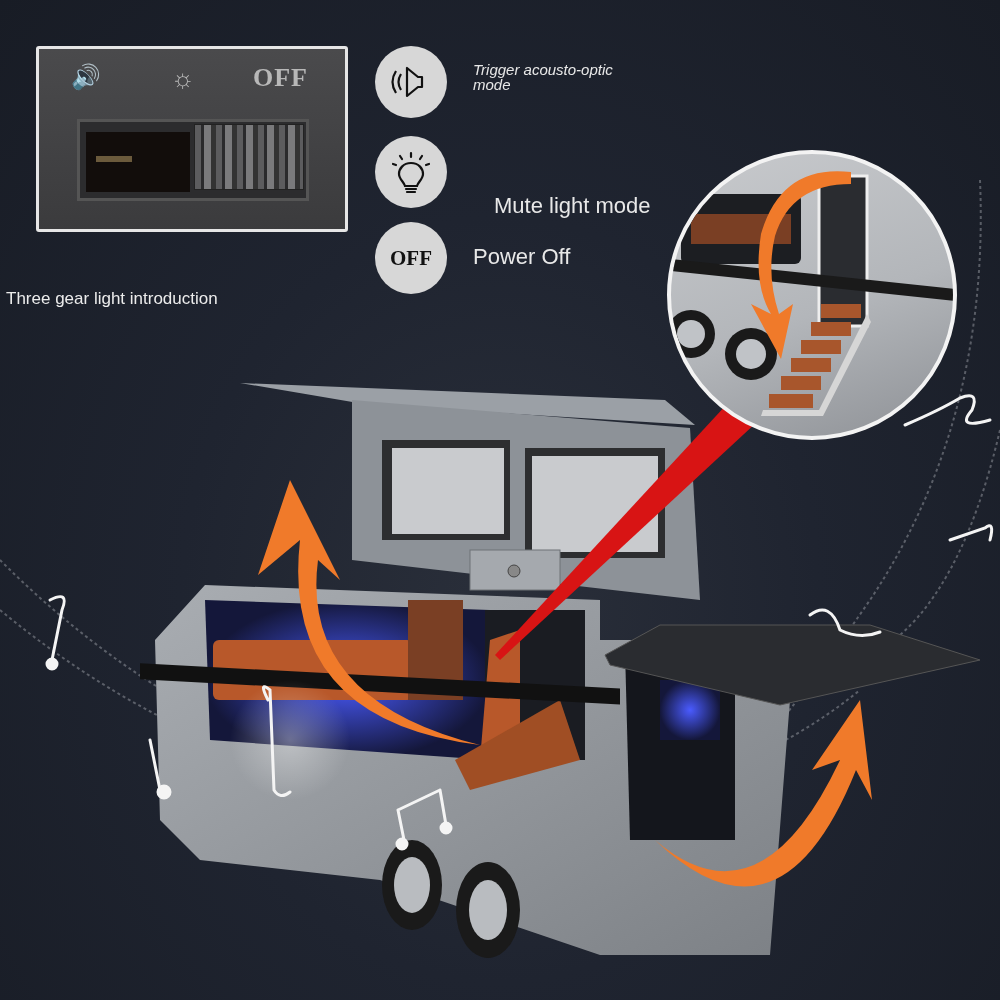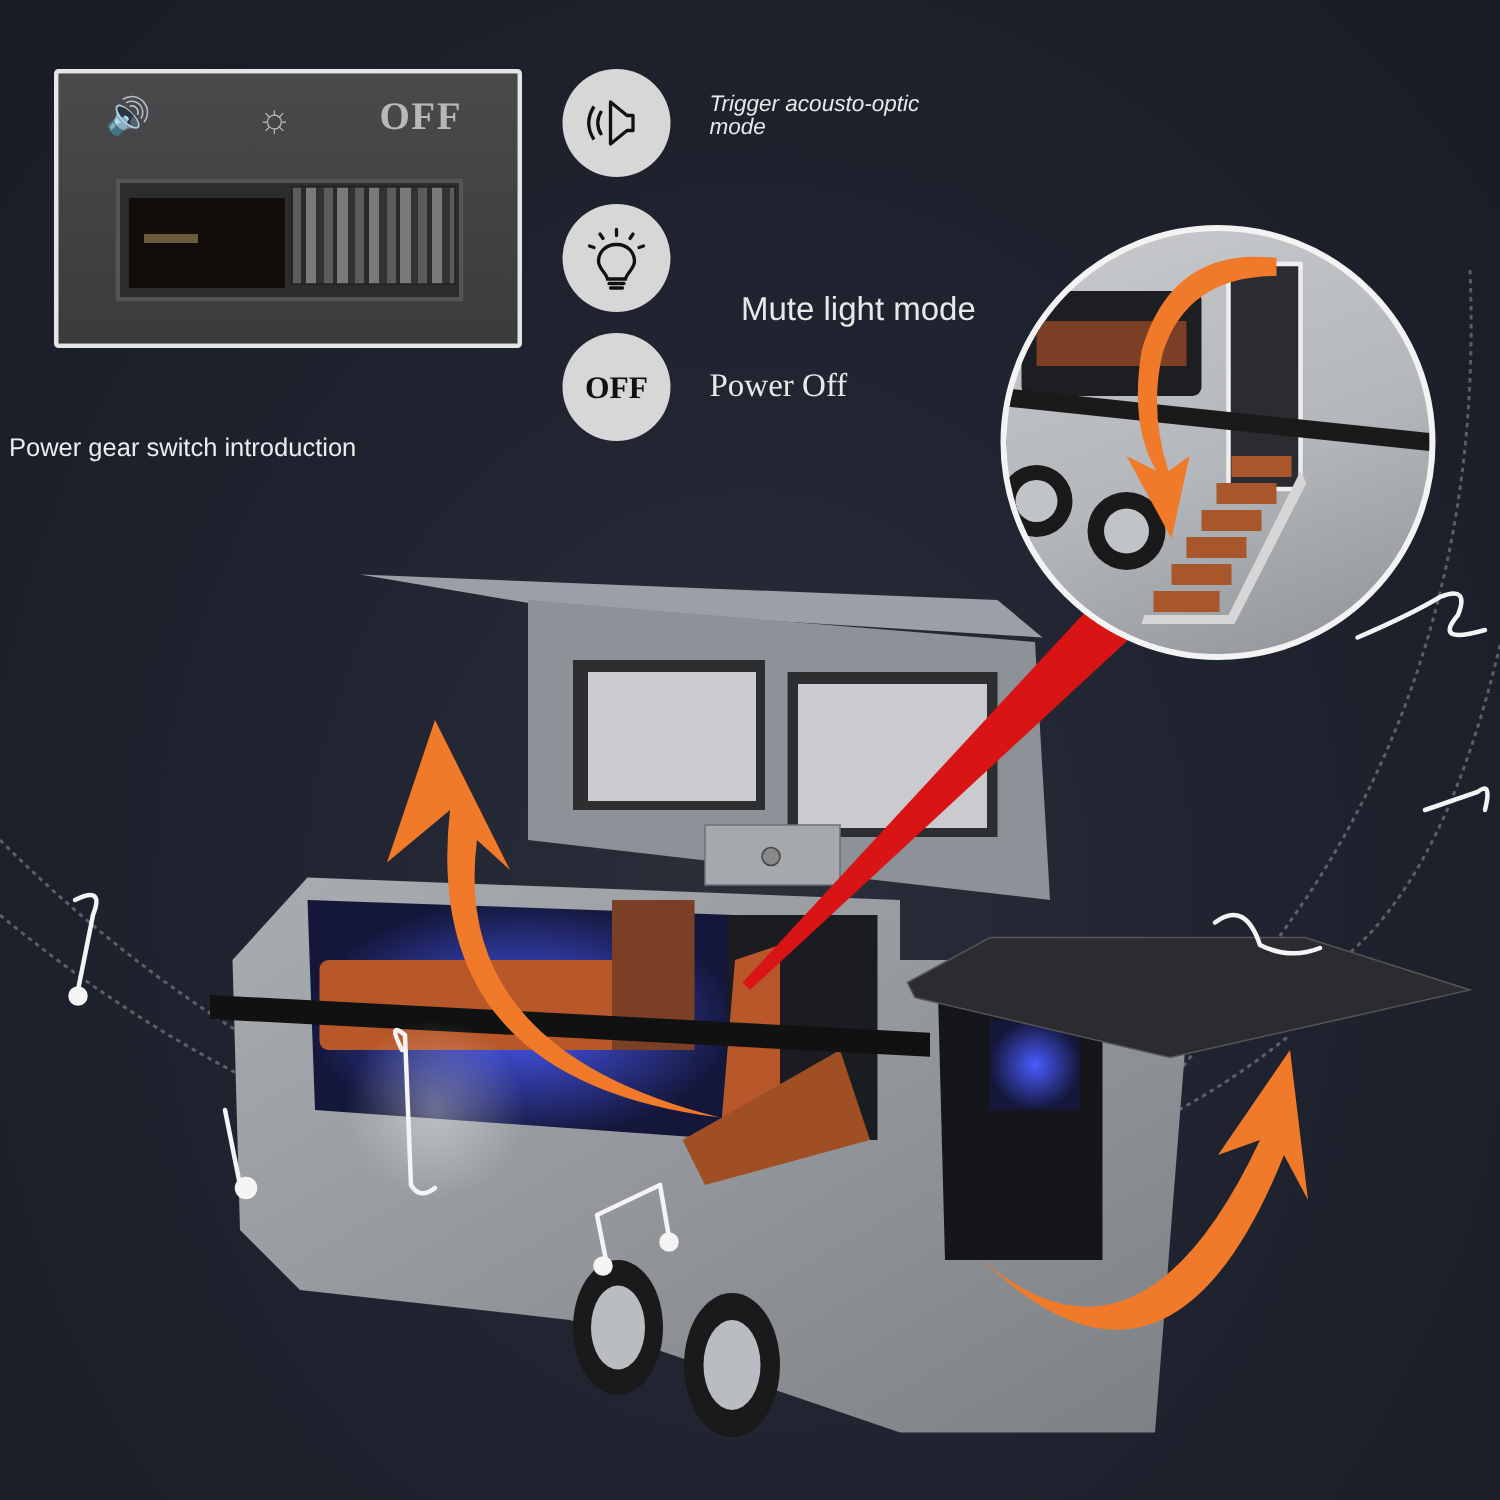--- a/index.html
+++ b/index.html
@@ -82,23 +82,23 @@
     <path d="M25 16 C17 16 13 22 13 27 C13 32 18 35 19 39 L31 39 C32 35 37 32 37 27 C37 22 33 16 25 16 Z"></path>
     <path d="M20 42 L30 42 M21 45 L29 45"></path>
     <path d="M25 6 L25 10 M14 9 L16 12 M36 9 L34 12 M7 17 L10 18 M43 17 L40 18"></path>
   </svg>
 </div>
 <div class="abs legend-label" style="left:494px;top:153px;font-size:22px;margin-top:40px;">Mute light mode</div>
 
 <div class="abs legend-icon" style="left:375px;top:222px;">
   <span class="off-glyph">OFF</span>
 </div>
-<div class="abs legend-label" style="left:473px;top:244px;font-size:22px;font-family:Liberation Serif, serif;">Power Off</div>
+<div class="abs legend-label" style="left:473px;top:244px;font-size:22px;">Power Off</div>
 
-<div class="abs caption">Power gear switch introduction</div>
+<div class="abs caption">Three gear light introduction</div>
 
 <svg class="abs pointer" viewBox="0 0 1000 1000">
   <defs>
     <linearGradient id="body" x1="0" y1="0" x2="1" y2="1">
       <stop offset="0" stop-color="#a9adb2"></stop>
       <stop offset="1" stop-color="#7d8186"></stop>
     </linearGradient>
     <radialGradient id="glow" cx="0.5" cy="0.5" r="0.5">
       <stop offset="0" stop-color="#4a5bff"></stop>
       <stop offset="1" stop-color="#14173a"></stop>

